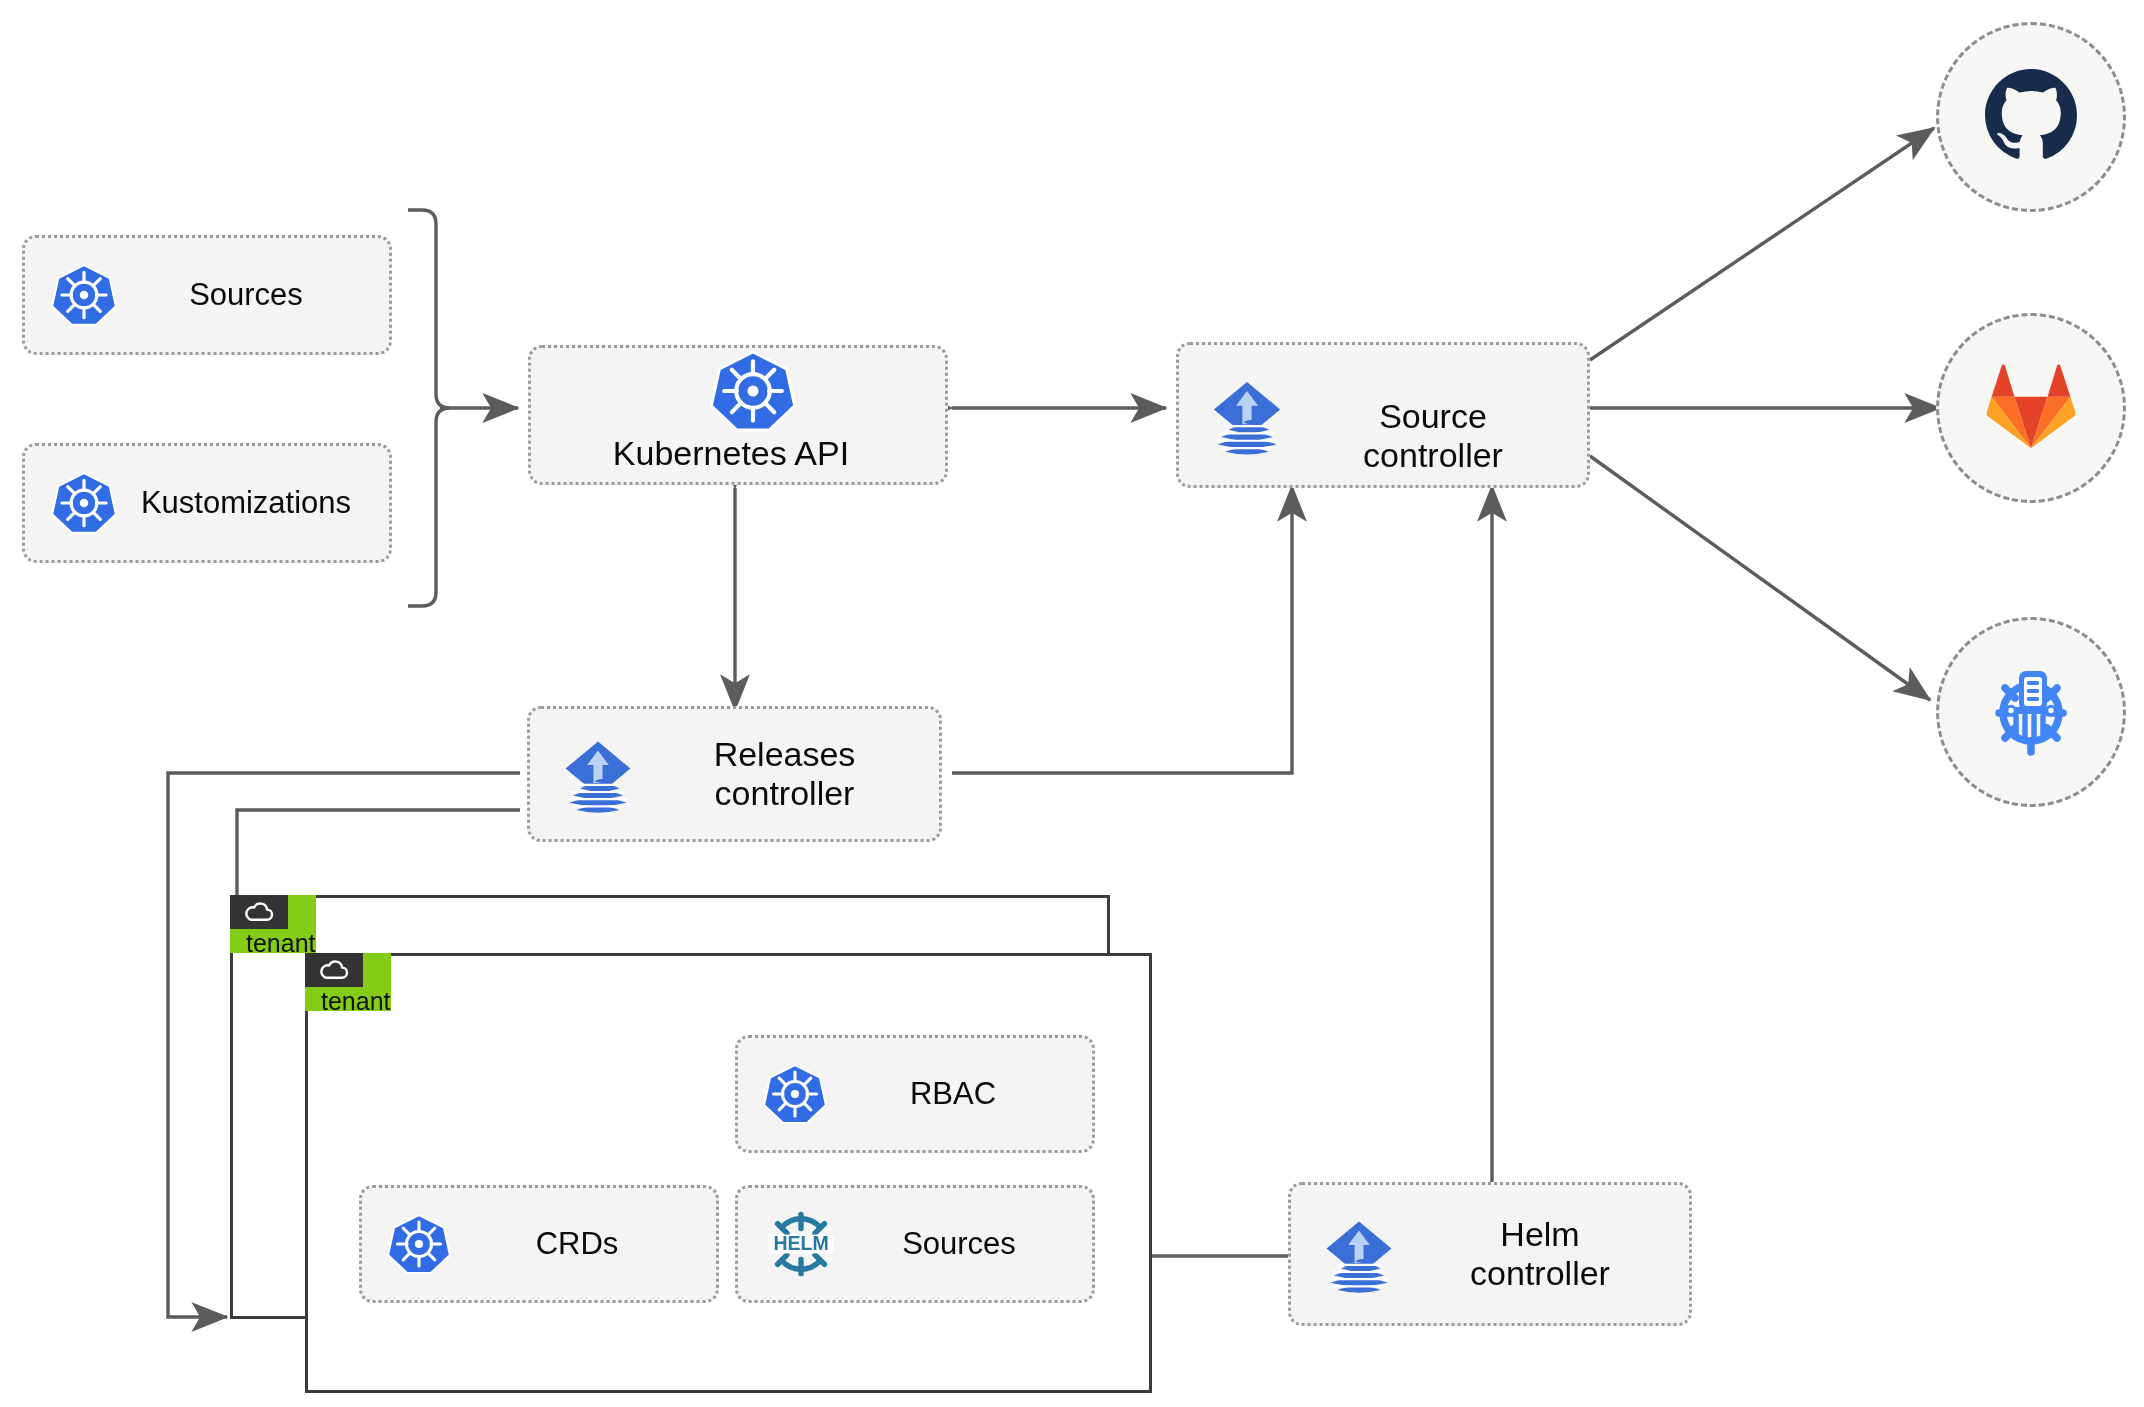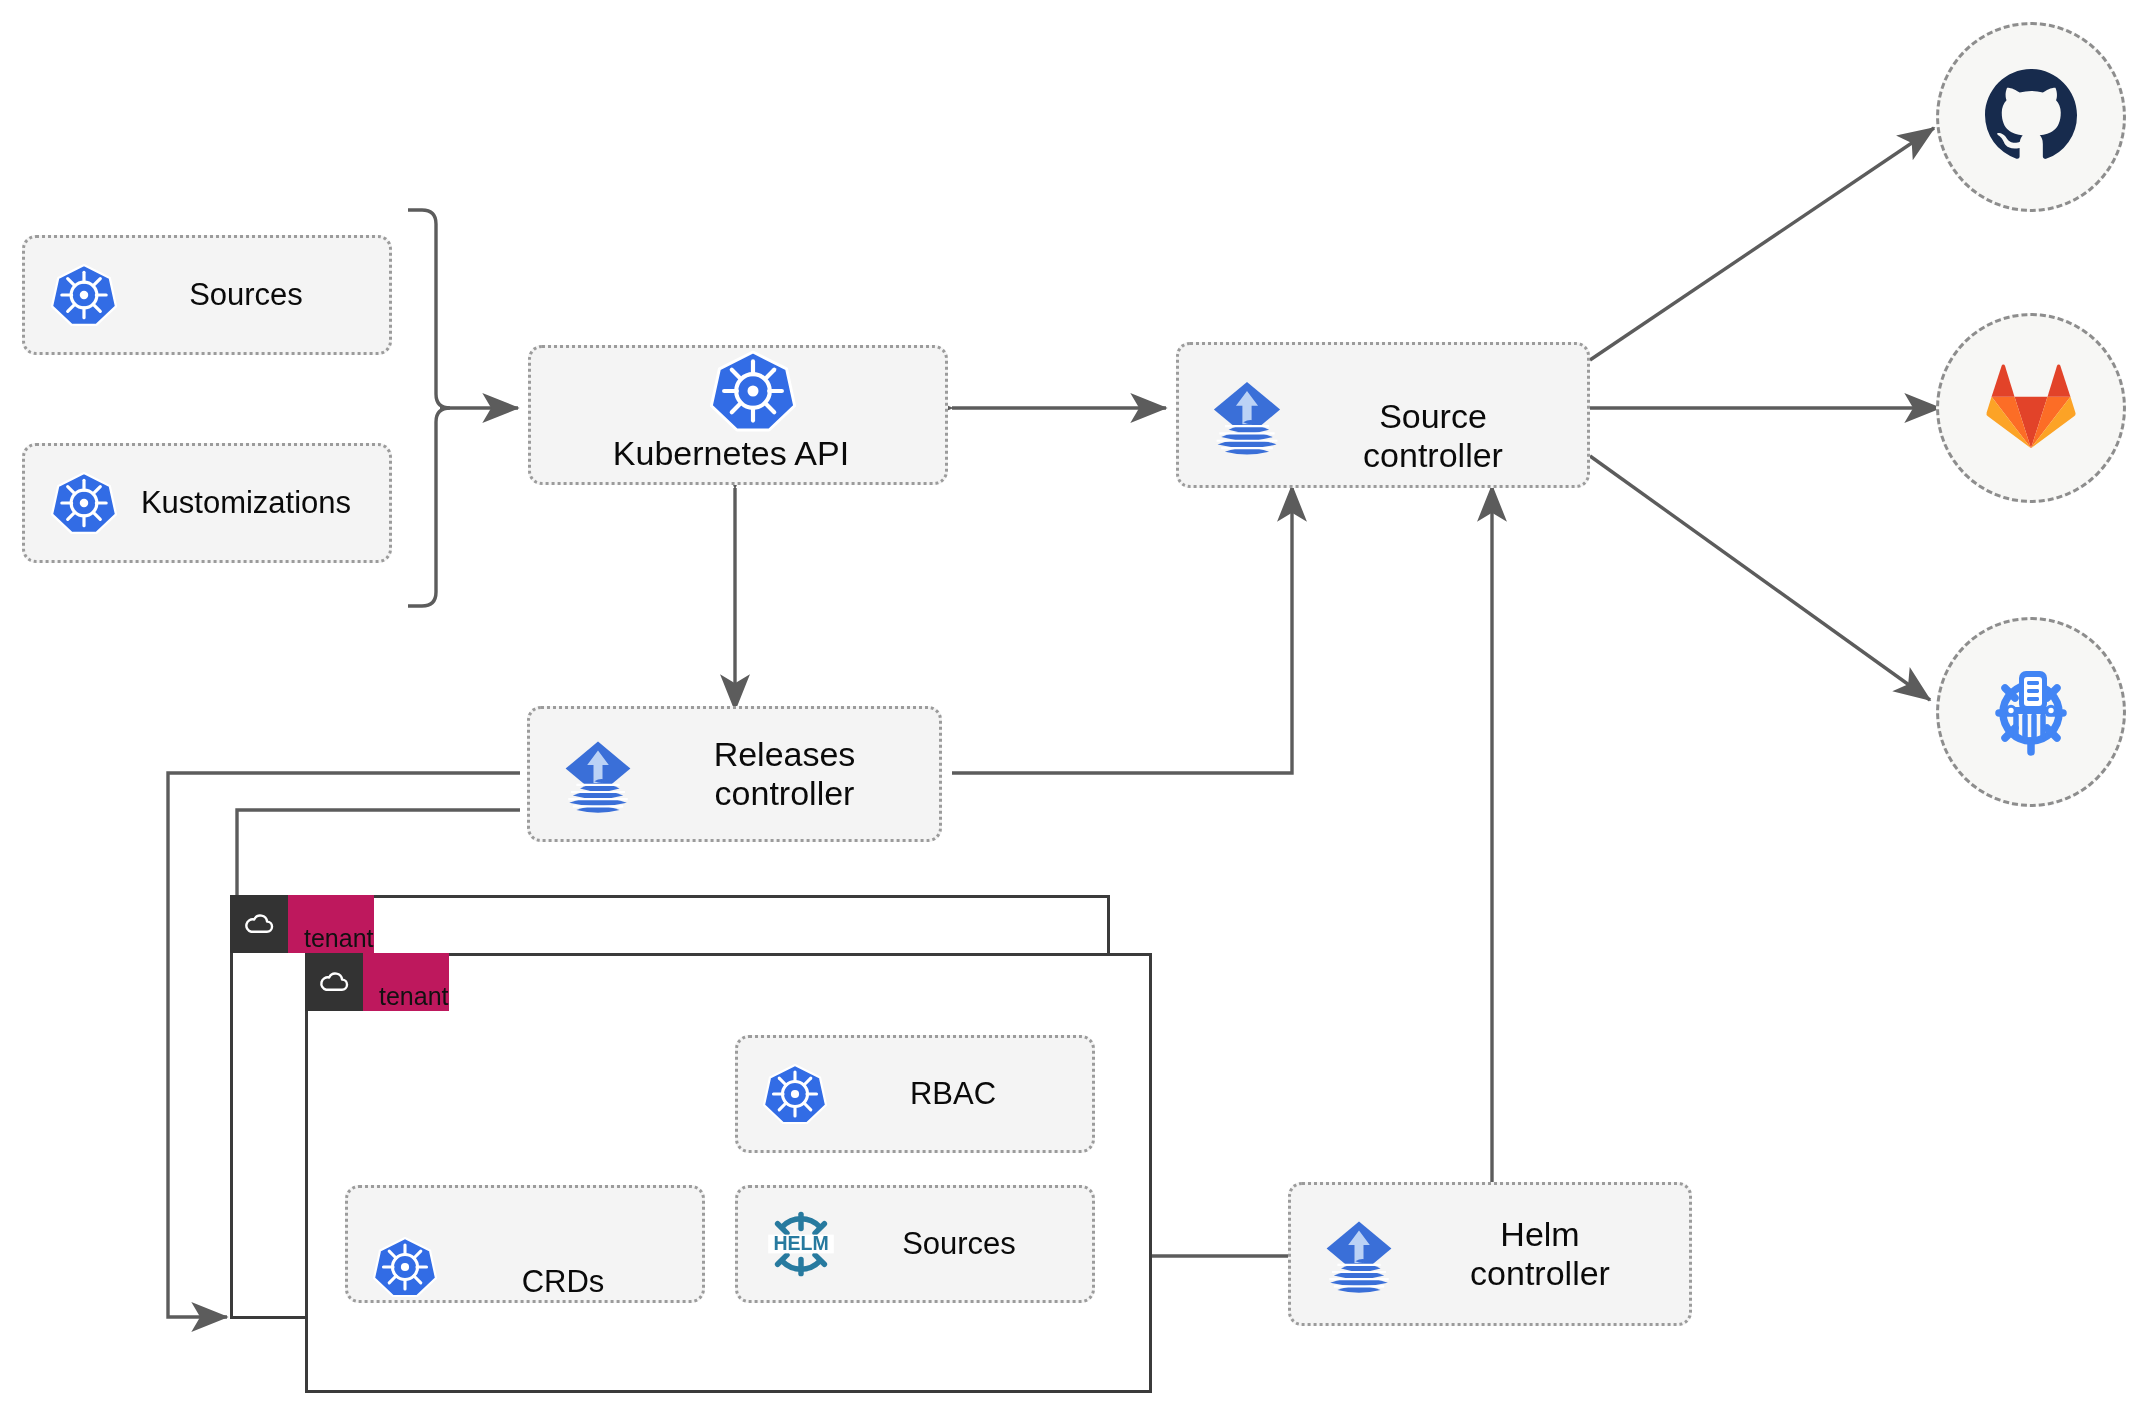--- a/index.html
+++ b/index.html
@@ -37,22 +37,23 @@
 
   
   .tenant{
     position:absolute;
     background:#ffffff;
     border:3px solid #3b3b3b;
     box-sizing:border-box;
   }
   .tenant .tab{
     position:absolute;left:-3px;top:-3px;
-    height:58px;display:flex;align-items:flex-end;
-    background:#be185d;
+    height:58px;display:flex;align-items:flex-start;
+    background:#84cc16;
+    flex-direction:column;
   }
   .tenant .tabicon{
     width:58px;height:58px;background:#333333;
     display:flex;align-items:center;justify-content:center;
   }
   .tenant .tabtext{
     padding-left:16px;font-size:25px;color:#111;
     white-space:nowrap;
   }
 
@@ -272,21 +273,21 @@
             <path d="M41 41 L47.8 47.8"></path>
           <path d="M47.8 16.2 L41 23"></path>
             <path d="M23 41 L16.2 47.8"></path>
         </g>
         <circle cx="32" cy="32" r="4.1" fill="#ffffff"></circle>
       </svg>
     </span>
     <span class="lbl">RBAC</span>
   </div>
 
-  <div class="card" style="left:345px;top:1185px;width:360px;height:118px;align-items:flex-end;">
+  <div class="card" style="left:359px;top:1185px;width:360px;height:118px;">
     <span class="ico k8s-wrap" style="margin-left:24px;">
       <svg viewBox="0 0 64 64" width="64" height="64">
         <polygon points="32,3 57,15.5 63,43 44,61 20,61 1,43 7,15.5" fill="#326CE5" stroke="#fff" stroke-width="2.2" stroke-linejoin="round"></polygon>
         <g fill="none" stroke="#ffffff" stroke-width="3.1" stroke-linecap="round">
           <circle cx="32" cy="32" r="12.5"></circle>
           <path d="M32 10 L32 19.5"></path>
             <path d="M32 44.5 L32 54"></path>
           <path d="M10.5 32 L20 32"></path>
             <path d="M44 32 L53.5 32"></path>
           <path d="M16.2 16.2 L23 23"></path>

